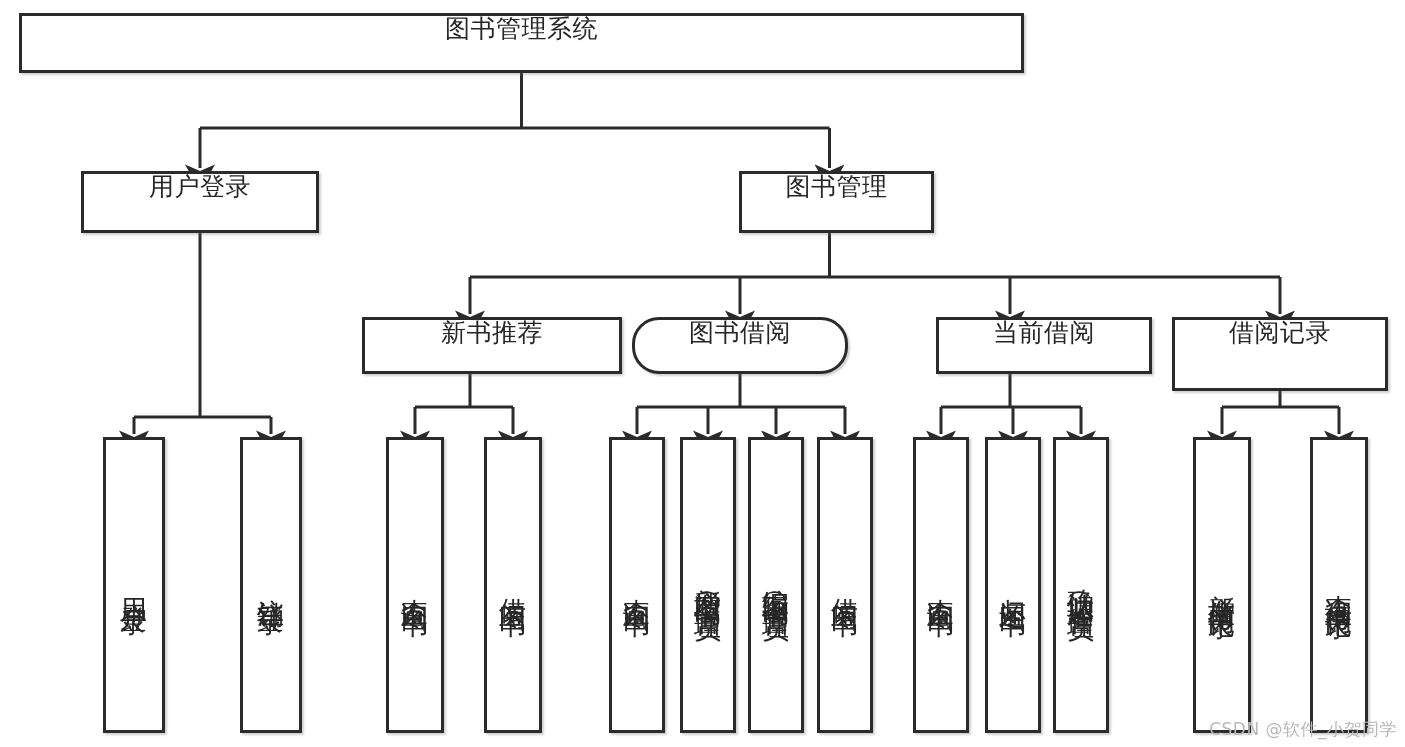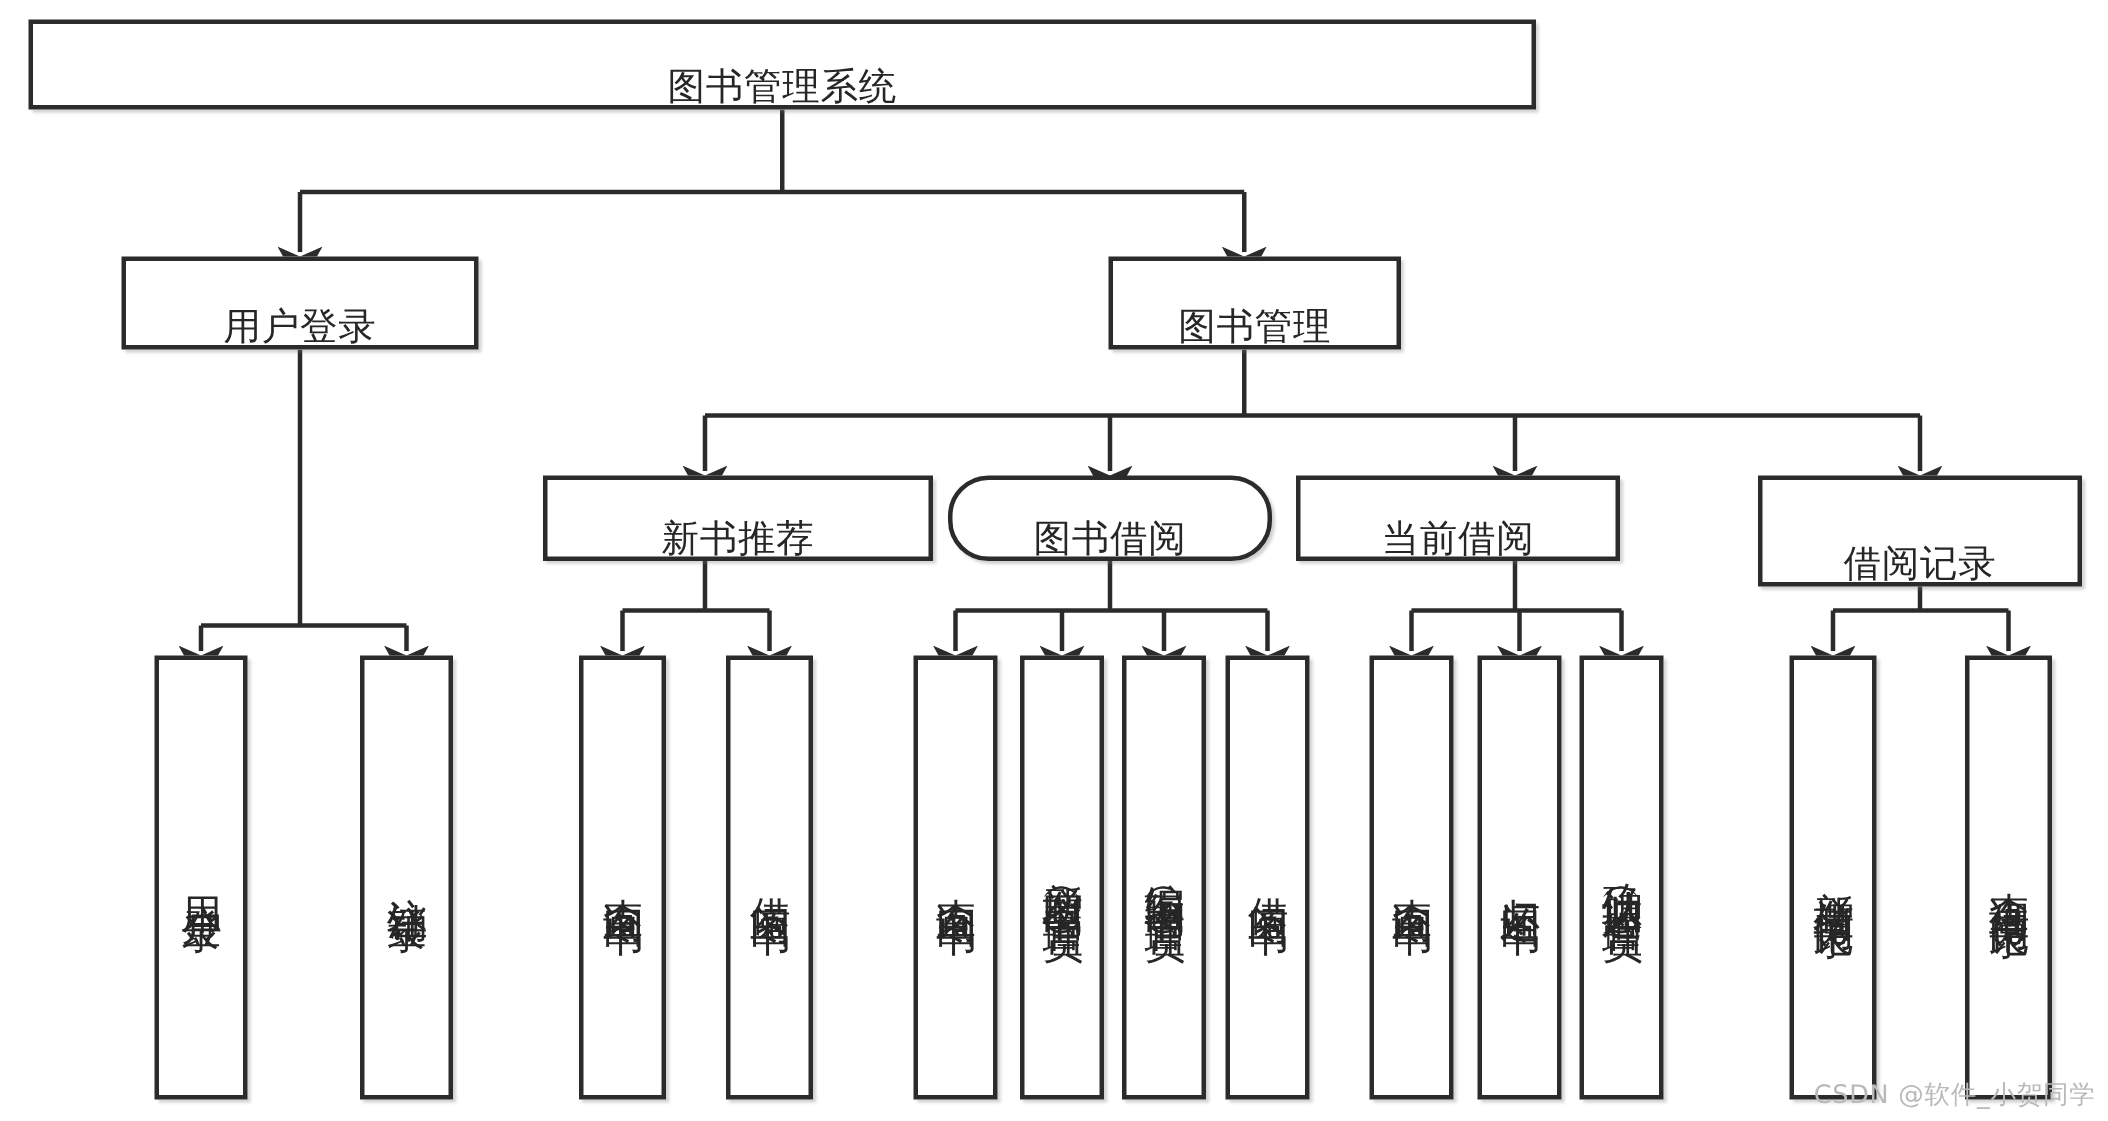--- a/index.html
+++ b/index.html
@@ -25,21 +25,21 @@
     height: 747px;
     pointer-events: none;
   }
   .node {
     position: absolute;
     box-sizing: border-box;
     border: 3px solid #2b2b2b;
     background: #ffffff;
     box-shadow: 2px 2px 2px rgba(120,120,120,0.35);
     display: flex;
-    align-items: flex-end;
+    align-items: flex-start;
     justify-content: center;
     color: #262626;
   }
   .node-label {
     display: block;
     text-align: center;
     line-height: 1.02;
     letter-spacing: 0.5px;
     color: #262626;
   }
@@ -127,21 +127,21 @@
       </div>
       <div class="node horiz" style="left: 711px; top: 171px; width: 195px; height: 62px; margin-left: 28px;">
         <span class="node-label">图书管理</span>
       </div>
       <div class="node horiz" style="left: 362px; top: 317px; width: 260px; height: 57px;">
         <span class="node-label">新书推荐</span>
       </div>
       <div class="node horiz" style="left: 632px; top: 317px; width: 216px; height: 57px; border-radius: 27px;">
         <span class="node-label">图书借阅</span>
       </div>
-      <div class="node horiz" style="left: 864px; top: 317px; width: 216px; height: 57px;">
+      <div class="node horiz" style="left: 936px; top: 317px; width: 216px; height: 57px;">
         <span class="node-label">当前借阅</span>
       </div>
       <div class="node horiz" style="left: 1172px; top: 317px; width: 216px; height: 74px;">
         <span class="node-label">借阅记录</span>
       </div>
       <div class="node vert" style="left: 103px; top: 437px; width: 62px; height: 296px;">
         <span class="node-label">用户登录</span>
       </div>
       <div class="node vert" style="left: 240px; top: 437px; width: 62px; height: 296px;">
         <span class="node-label">注销登录</span>

